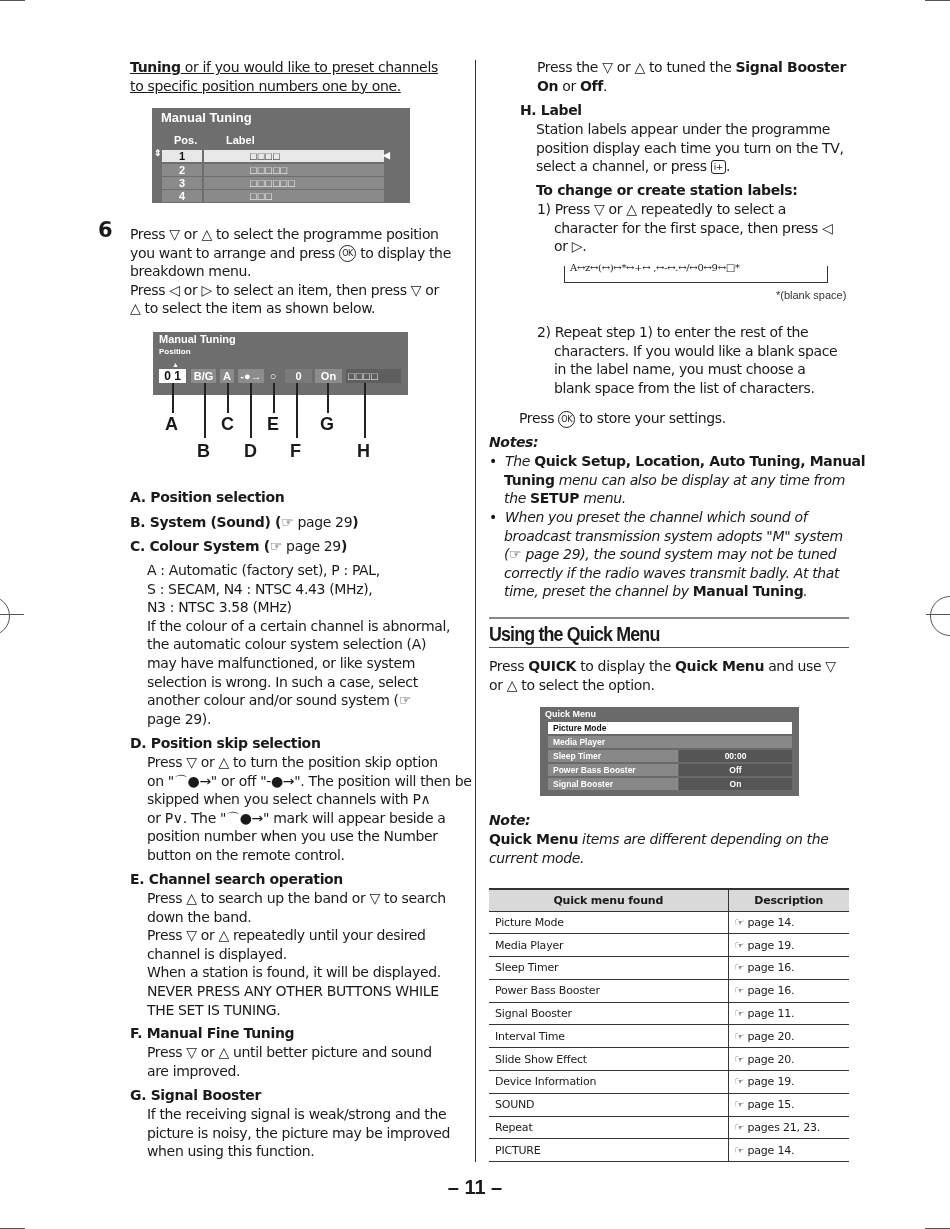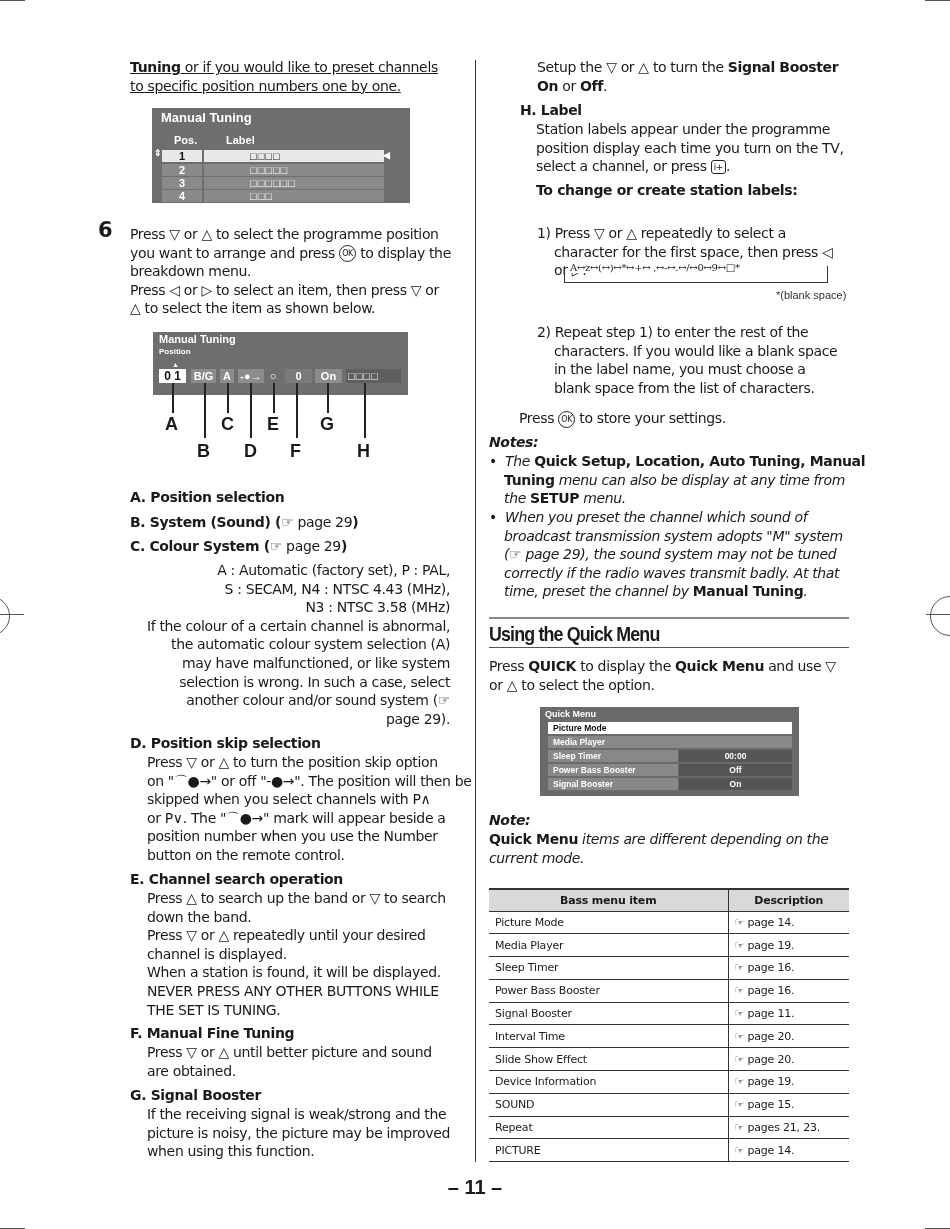--- a/index.html
+++ b/index.html
@@ -121,21 +121,21 @@
   <div class="letter" style="left:221px;top:414px;">C</div>
   <div class="letter" style="left:244px;top:441px;">D</div>
   <div class="letter" style="left:267px;top:414px;">E</div>
   <div class="letter" style="left:290px;top:441px;">F</div>
   <div class="letter" style="left:320px;top:414px;">G</div>
   <div class="letter" style="left:357px;top:441px;">H</div>
 
   <div class="abs txt b" style="left:130px;top:488px;">A. Position selection</div>
   <div class="abs txt" style="left:130px;top:513px;"><span class="b">B. System (Sound) (</span><span>☞ page 29</span><span class="b">)</span></div>
   <div class="abs txt" style="left:130px;top:537px;"><span class="b">C. Colour System (</span><span>☞ page 29</span><span class="b">)</span></div>
-  <div class="abs txt" style="left:147px;top:561px;text-align:right;">
+  <div class="abs txt" style="left:147px;top:561px;">
     <div>A : Automatic (factory set), P : PAL,</div>
     <div>S : SECAM, N4 : NTSC 4.43 (MHz),</div>
     <div>N3 : NTSC 3.58 (MHz)</div>
     <div>If the colour of a certain channel is abnormal,</div>
     <div>the automatic colour system selection (A)</div>
     <div>may have malfunctioned, or like system</div>
     <div>selection is wrong. In such a case, select</div>
     <div>another colour and/or sound system (☞</div>
     <div>page 29).</div>
   </div>
@@ -157,44 +157,44 @@
     <div>Press ▽ or △ repeatedly until your desired</div>
     <div>channel is displayed.</div>
     <div>When a station is found, it will be displayed.</div>
     <div>NEVER PRESS ANY OTHER BUTTONS WHILE</div>
     <div>THE SET IS TUNING.</div>
   </div>
 
   <div class="abs txt b" style="left:130px;top:1024px;">F. Manual Fine Tuning</div>
   <div class="abs txt" style="left:147px;top:1043px;">
     <div>Press ▽ or △ until better picture and sound</div>
-    <div>are obtained.</div>
+    <div>are improved.</div>
   </div>
 
   <div class="abs txt b" style="left:130px;top:1086px;">G. Signal Booster</div>
   <div class="abs txt" style="left:147px;top:1105px;">
     <div>If the receiving signal is weak/strong and the</div>
     <div>picture is noisy, the picture may be improved</div>
     <div>when using this function.</div>
   </div>
 
   <div class="abs txt" style="left:537px;top:58px;">
-    <span>Setup the ▽ or △ to turn the </span><span class="b">Signal Booster</span><br>
+    <span>Press the ▽ or △ to tuned the </span><span class="b">Signal Booster</span><br>
     <span class="b">On</span><span> or </span><span class="b">Off</span><span>.</span>
   </div>
 
   <div class="abs txt b" style="left:520px;top:101px;">H. Label</div>
   <div class="abs txt" style="left:536px;top:120px;">
     <div>Station labels appear under the programme</div>
     <div>position display each time you turn on the TV,</div>
     <div><span>select a channel, or press </span><span class="iplus">i+</span><span>.</span></div>
   </div>
 
   <div class="abs txt b" style="left:536px;top:181px;">To change or create station labels:</div>
-  <div class="abs txt" style="left:537px;top:200px;margin-top:24px;">
+  <div class="abs txt" style="left:537px;top:200px;">
     <div>1) Press ▽ or △ repeatedly to select a</div>
     <div style="padding-left:17px;">character for the first space, then press ◁</div>
     <div style="padding-left:17px;">or ▷.</div>
   </div>
 
   <div class="abs" style="left:564px;top:266px;width:264px;height:17px;border:1px solid #333;border-top:none;"></div>
   <div class="abs" style="left:568px;top:262px;font-family:'DejaVu Serif',serif;font-size:10px;background:#fff;padding:0 2px;letter-spacing:-0.3px;">A↔z↔(↔)↔*↔+↔ ,↔-↔.↔/↔0↔9↔□*</div>
   <div class="abs" style="left:776px;top:289px;font-family:'Liberation Sans',sans-serif;font-size:11px;color:#333;">*(blank space)</div>
 
   <div class="abs txt" style="left:537px;top:323px;">
@@ -258,21 +258,21 @@
 
   <div class="abs txt b i" style="left:489px;top:811px;">Note:</div>
   <div class="abs txt i" style="left:489px;top:830px;">
     <div><span class="b" style="font-style:normal">Quick Menu</span><span> items are different depending on the</span></div>
     <div>current mode.</div>
   </div>
 
   <table class="qt">
     <thead>
       <tr>
-        <th>Bass menu item</th>
+        <th>Quick menu found</th>
         <th>Description</th>
       </tr>
     </thead>
     <tbody>
       <tr>
           <td>Picture Mode</td>
           <td>☞ page 14.</td>
         </tr>
       <tr>
           <td>Media Player</td>

